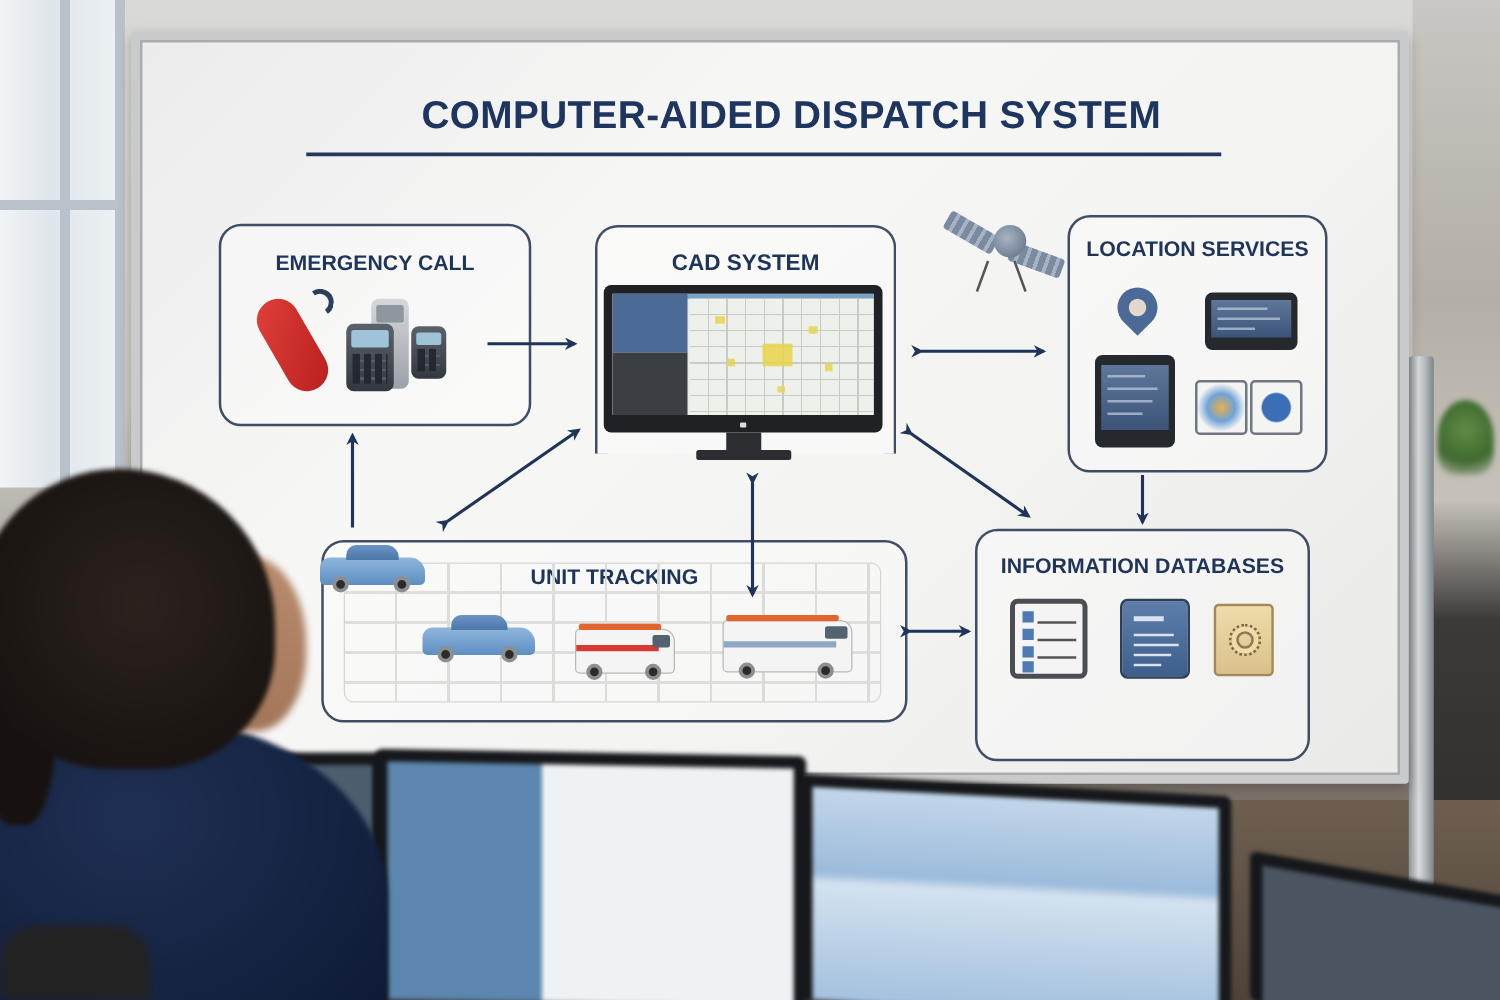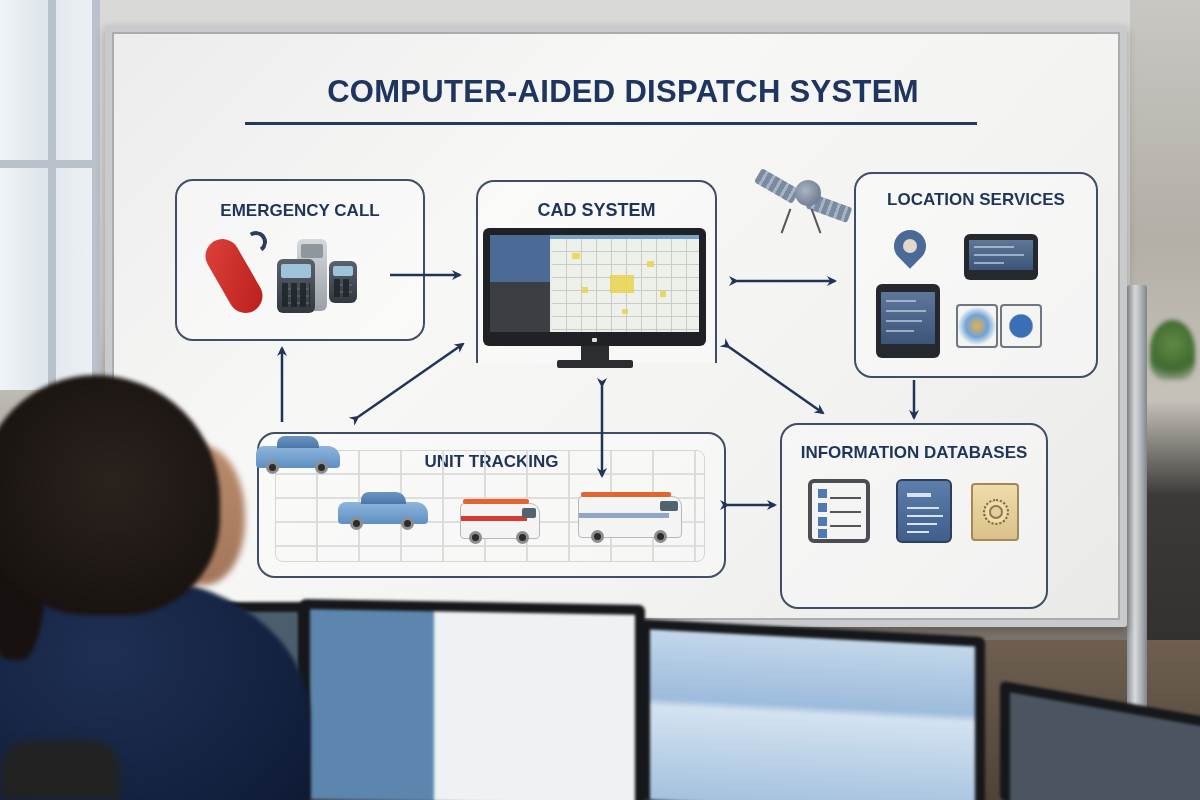--- a/index.html
+++ b/index.html
@@ -174,21 +174,21 @@
   <div class="mullion-v" style="left:48px"></div>
   <div class="mullion-v" style="left:92px"></div>
   <div class="mullion-h" style="top:160px"></div>
 </div>
 <div class="bg-wall-right"></div>
 <div class="bg-plant"></div>
 <div class="bg-floor"></div>
 <div class="stand-pole"></div>
 
 <div class="whiteboard">
-  <div class="board-title" style="left:0;margin-left:0;padding-left:0;top:42px;">COMPUTER-AIDED DISPATCH SYSTEM</div>
+  <div class="board-title" style="left:0;margin-left:10px;padding-left:0;top:42px;">COMPUTER-AIDED DISPATCH SYSTEM</div>
   <div class="title-rule" style="top:90px;left:133px;width:732px;"></div>
 </div>
 
 <div class="box" style="left:175px;top:179px;width:250px;height:162px;">
   <div class="box-label" style="top:20px;">EMERGENCY CALL</div>
   <div class="phone-handset" style="left:40px;top:55px;"></div>
   <div class="signal-waves" style="left:68px;top:50px;"></div>
   <div class="device" style="left:120px;top:58px;width:30px;height:72px;background:linear-gradient(180deg,#d6d9dc,#9aa0a6);">
       <div class="screen" style="background:#8e969e"></div>
     </div>
@@ -225,21 +225,21 @@
 </div>
 
 <div style="position:absolute;left:755px;top:170px;width:110px;height:70px;">
   <div class="sat-wing" style="left:0;top:8px;transform:rotate(30deg);"></div>
   <div class="sat-wing" style="left:52px;top:30px;transform:rotate(20deg);"></div>
   <div class="sat-dish" style="left:40px;top:10px;"></div>
   <div style="position:absolute;left:30px;top:38px;width:2px;height:26px;background:#555;transform:rotate(20deg);"></div>
   <div style="position:absolute;left:60px;top:38px;width:2px;height:26px;background:#555;transform:rotate(-20deg);"></div>
 </div>
 
-<div class="box" style="left:854px;top:172px;width:244px;height:206px;">
+<div class="box" style="left:854px;top:172px;width:208px;height:206px;">
   <div class="box-label" style="top:16px;">LOCATION SERVICES</div>
   <div class="pin" style="left:38px;top:56px;"></div>
   <div class="tablet" style="left:108px;top:60px;width:74px;height:46px;">
     <div class="ts">
         <div class="ln" style="top:6px;width:40px"></div>
         <div class="ln" style="top:14px;width:50px"></div>
         <div class="ln" style="top:22px;width:30px"></div>
       </div>
   </div>
   <div class="tablet" style="left:20px;top:110px;width:64px;height:74px;">

